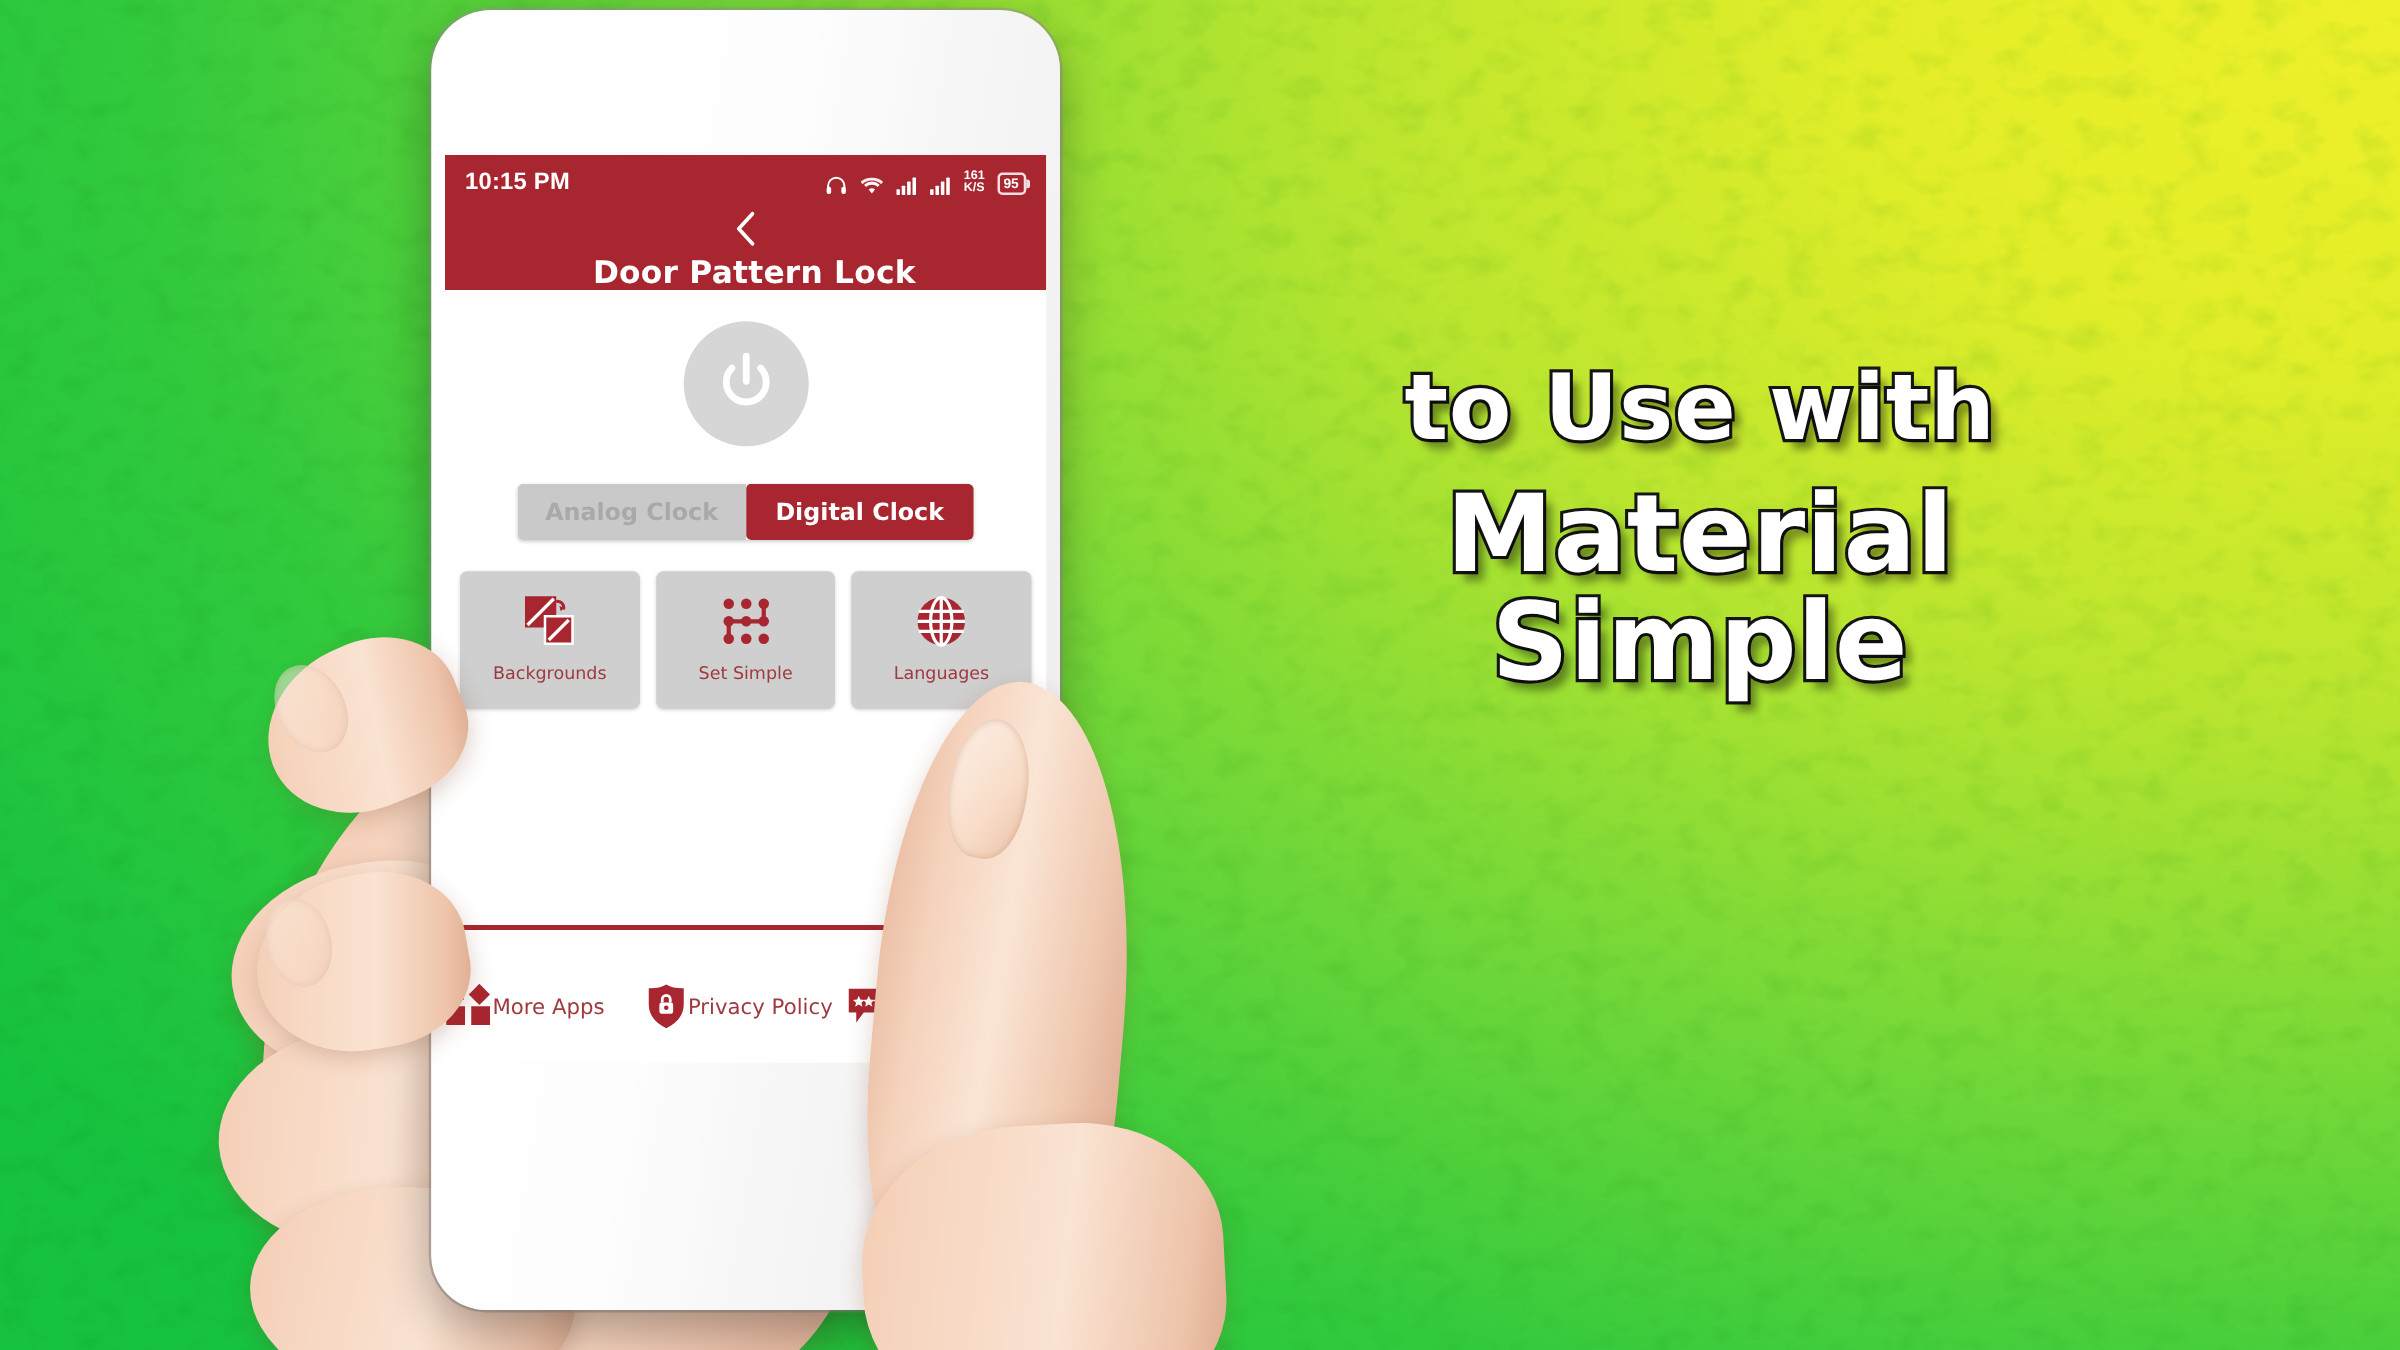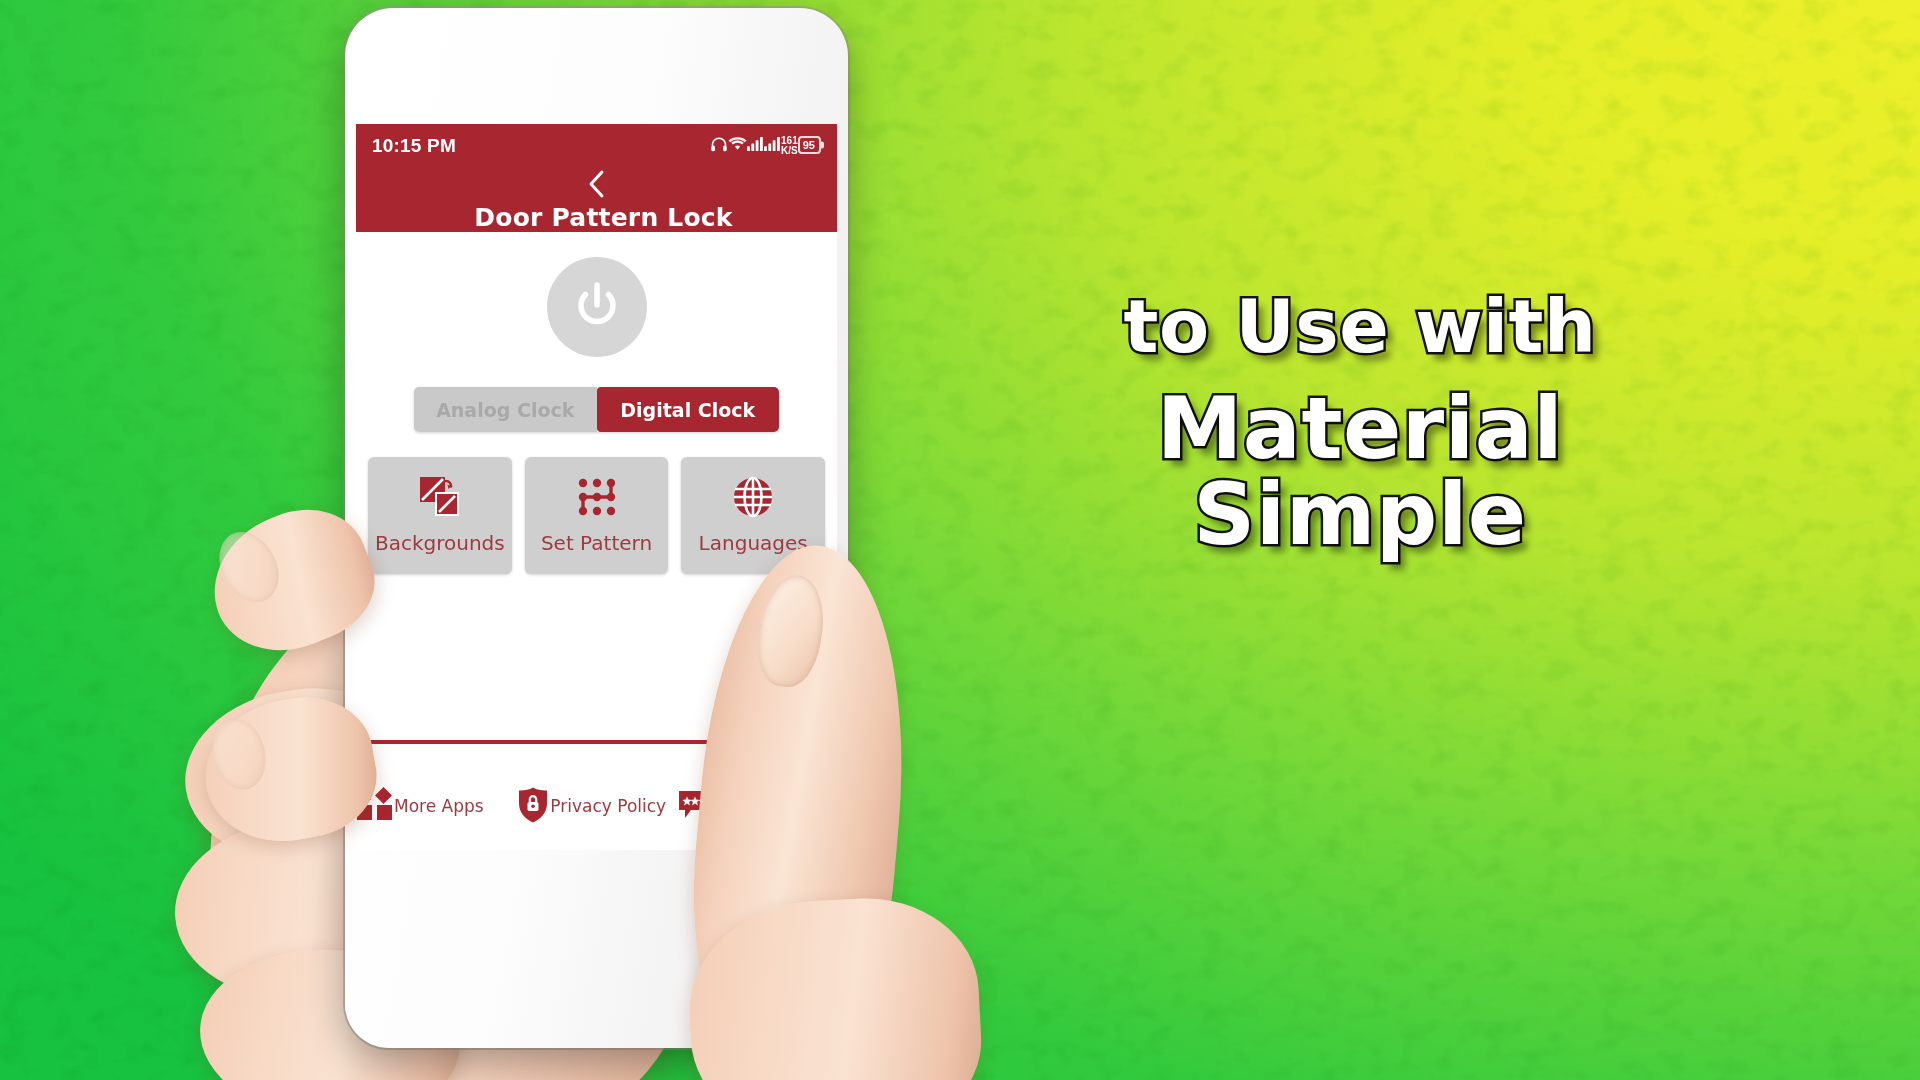--- a/index.html
+++ b/index.html
@@ -90,21 +90,21 @@
 
   
   #status-bar{
     height:44px;
     background:#a8262f;
     display:flex; align-items:center;
     padding:0 16px;
     color:#fff;
   }
   #status-time{ font-size:19px; font-weight:bold; letter-spacing:.2px; }
-  #status-icons{ margin-left:auto; display:flex; align-items:flex-start; }
+  #status-icons{ margin-left:auto; display:flex; align-items:flex-end; gap:10px; }
   #status-icons svg{ display:block; }
   .net-speed{
     font-size:10px; font-weight:bold; line-height:1.0;
     text-align:center; color:#fff;
   }
   .batt{
     border:2px solid rgba(255,255,255,.85);
     border-radius:4px;
     padding:1px 4px 1px 3px;
     font-size:11px; font-weight:bold;
@@ -181,21 +181,21 @@
     background:#cfcfcf;
     border-radius:6px;
     padding:14px 6px 10px;
     display:flex; flex-direction:column; align-items:center;
     cursor:pointer;
     box-shadow:0 1px 3px rgba(0,0,0,.18);
   }
   .card-icon{ height:52px; display:flex; align-items:center; justify-content:center; }
   .card-label{
     margin-top:8px;
-    font-size:20px;
+    font-size:14px;
     color:#9e3a3f;
     text-align:center;
     line-height:1.25;
     font-family:"DejaVu Sans", sans-serif;
   }
   #card-backgrounds{ padding-bottom:18px; }
 
   
   #bottom-nav{
     margin-top:auto;
@@ -355,21 +355,21 @@
                   <circle cx="36" cy="7" r="4.2"></circle>
                 <circle cx="8" cy="21" r="4.2"></circle>
                   <circle cx="22" cy="21" r="4.2"></circle>
                   <circle cx="36" cy="21" r="4.2"></circle>
                 <circle cx="8" cy="35" r="4.2"></circle>
                   <circle cx="22" cy="35" r="4.2"></circle>
                   <circle cx="36" cy="35" r="4.2"></circle>
               </g>
             </svg>
           </div>
-          <div class="card-label">Set Pattern</div>
+          <div class="card-label">Set Simple</div>
         </div>
 
         <div class="card">
           <div class="card-icon">
             <svg width="44" height="44" viewBox="0 0 44 44">
               <circle cx="22" cy="22" r="19" fill="#a8262f"></circle>
               <g stroke="#fff" stroke-width="2.6" fill="none">
                 <ellipse cx="22" cy="22" rx="8.5" ry="19"></ellipse>
                 <line x1="22" y1="3" x2="22" y2="41"></line>
                 <line x1="4" y1="14" x2="40" y2="14"></line>

